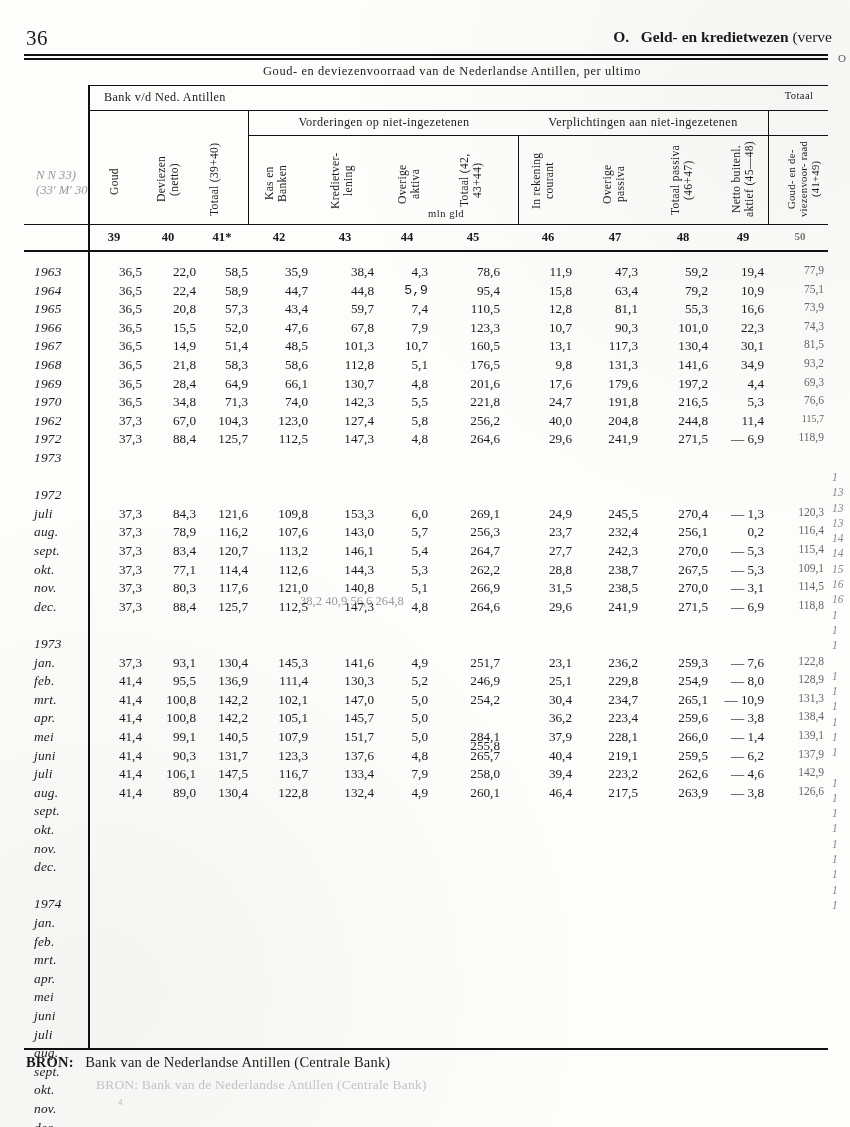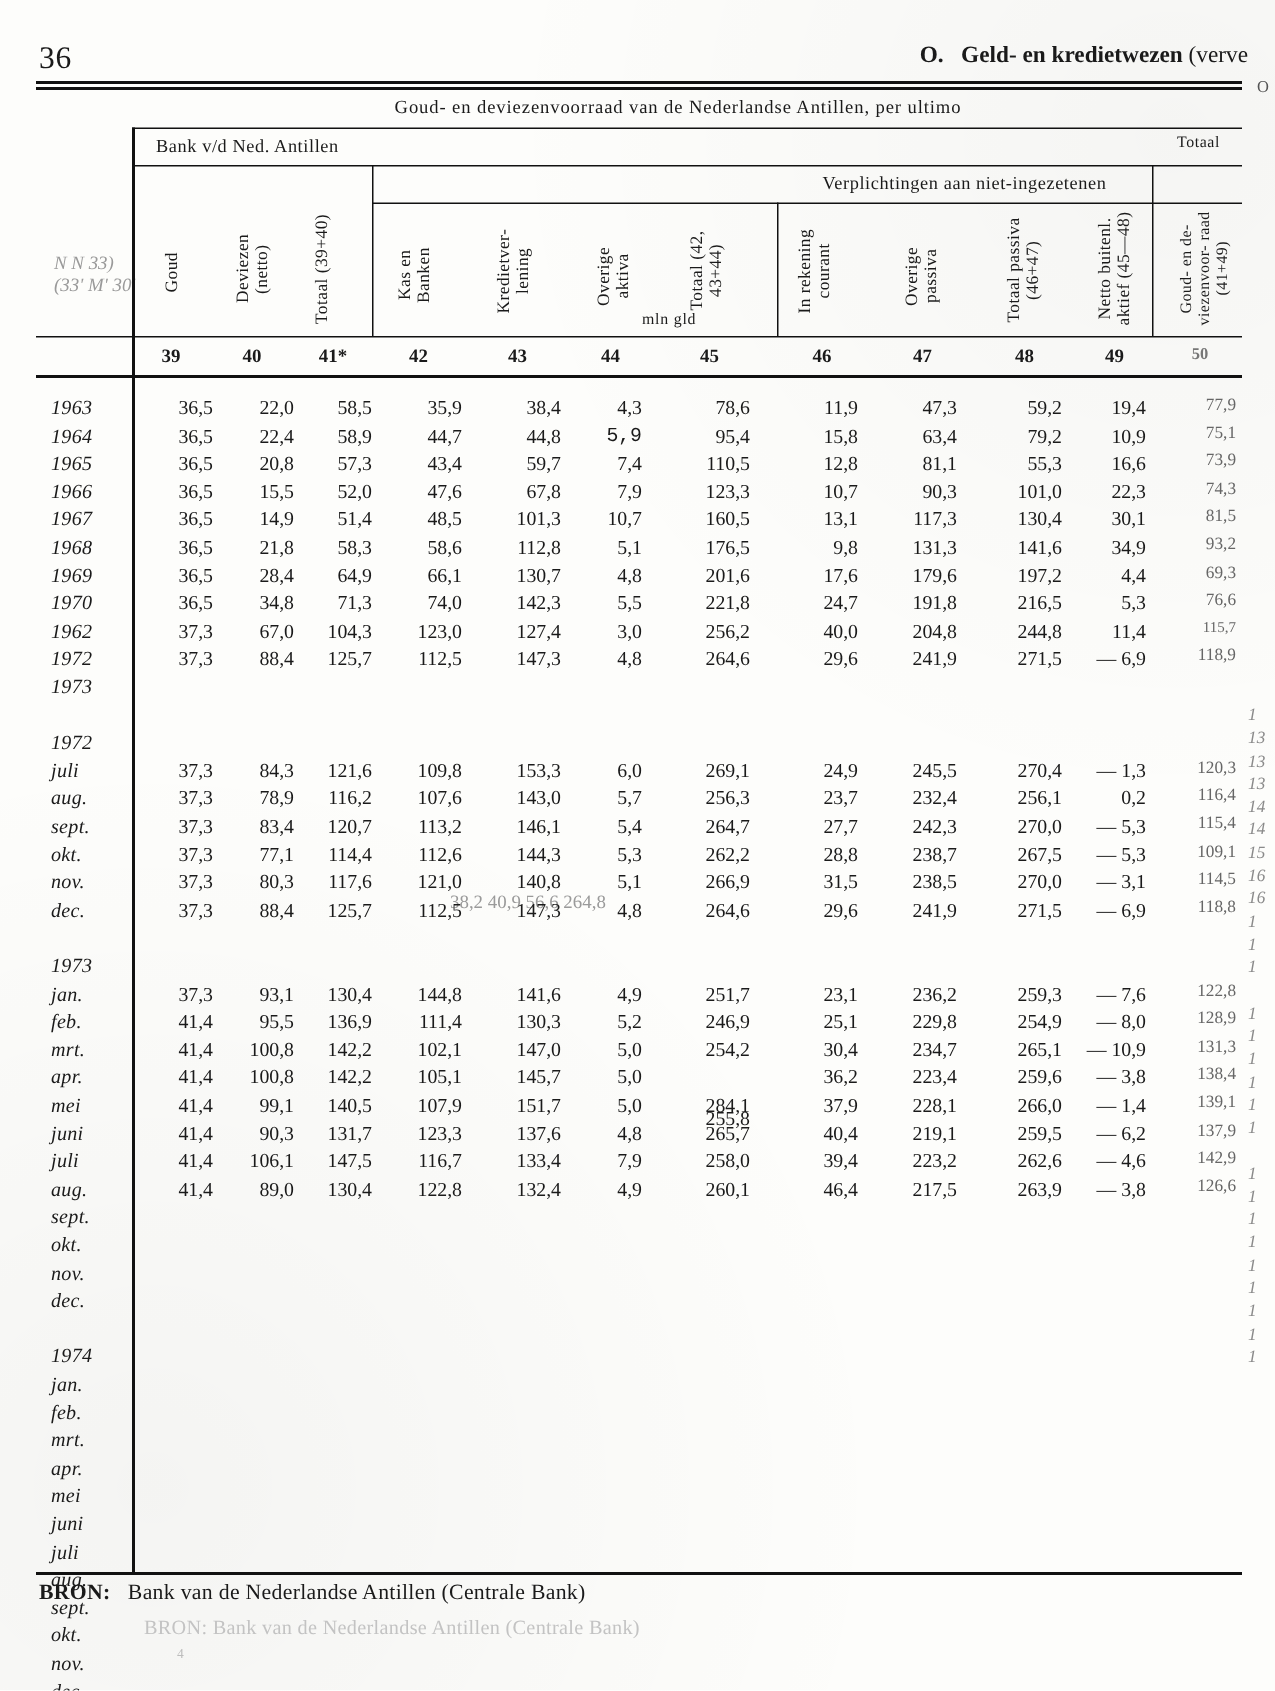--- a/index.html
+++ b/index.html
@@ -224,20 +224,21 @@
     <div class="line vline thick" style="left:64px; top:27px; height:963px;"></div>
     <div class="line vline" style="left:224px; top:52px; height:114px;"></div>
     <div class="line vline" style="left:744px; top:52px; height:114px;"></div>
     <div class="line vline" style="left:494px; top:77px; height:89px;"></div>
 
     <div class="hdr-title">Goud- en deviezenvoorraad van de Nederlandse Antillen, per ultimo</div>
 
     <div class="grp" style="left:68px; top:32px; width:152px; text-align:left; padding-left:12px;">Bank v/d Ned. Antillen</div>
     <div class="grp" style="left:746px; top:32px; width:58px; font-size:10.6px;">Totaal</div>
 
+    <div class="grp" style="left:228px; top:57px; width:264px;">Vorderingen op niet-ingezetenen</div>
     <div class="grp" style="left:496px; top:57px; width:246px;">Verplichtingen aan niet-ingezetenen</div>
 
     <div class="vlabel" style="left:84px;  top:86px; height:76px; width:22px;">Goud</div>
     <div class="vlabel" style="left:131px; top:80px; height:82px; width:30px;">Deviezen
 (netto)</div>
     <div class="vlabel" style="left:184px; top:80px; height:82px; width:30px;">Totaal
 (39+40)</div>
 
     <div class="vlabel" style="left:239px; top:88px; height:74px; width:30px;">Kas en
 Banken</div>
@@ -383,21 +384,21 @@
         <div class="cell" style="left: 524px; width: 90px; top: 336.2px;">191,8</div>
         <div class="cell" style="left: 594px; width: 90px; top: 336.2px;">216,5</div>
         <div class="cell" style="left: 650px; width: 90px; top: 336.2px;">5,3</div>
         <div class="cell faint" style="left: 742px; width: 58px; top: 336.2px; font-size: 11.5px;">76,6</div>
         <div class="rowlabel" style="left: 10px; top: 354.8px;">1962</div>
         <div class="cell" style="left: 28px; width: 90px; top: 354.8px;">37,3</div>
         <div class="cell" style="left: 82px; width: 90px; top: 354.8px;">67,0</div>
         <div class="cell" style="left: 134px; width: 90px; top: 354.8px;">104,3</div>
         <div class="cell" style="left: 194px; width: 90px; top: 354.8px;">123,0</div>
         <div class="cell" style="left: 260px; width: 90px; top: 354.8px;">127,4</div>
-        <div class="cell" style="left: 314px; width: 90px; top: 354.8px;">3,0</div>
+        <div class="cell" style="left: 314px; width: 90px; top: 354.8px;">5,8</div>
         <div class="cell" style="left: 386px; width: 90px; top: 354.8px;">256,2</div>
         <div class="cell" style="left: 458px; width: 90px; top: 354.8px;">40,0</div>
         <div class="cell" style="left: 524px; width: 90px; top: 354.8px;">204,8</div>
         <div class="cell" style="left: 594px; width: 90px; top: 354.8px;">244,8</div>
         <div class="cell" style="left: 650px; width: 90px; top: 354.8px;">11,4</div>
         <div class="cell faint" style="left: 742px; width: 58px; top: 354.8px; font-size: 10px;">115,7</div>
         <div class="rowlabel" style="left: 10px; top: 373.4px;">1972</div>
         <div class="cell" style="left: 28px; width: 90px; top: 373.4px;">37,3</div>
         <div class="cell" style="left: 82px; width: 90px; top: 373.4px;">88,4</div>
         <div class="cell" style="left: 134px; width: 90px; top: 373.4px;">125,7</div>
@@ -488,21 +489,21 @@
         <div class="cell" style="left: 458px; width: 90px; top: 540.8px;">29,6</div>
         <div class="cell" style="left: 524px; width: 90px; top: 540.8px;">241,9</div>
         <div class="cell" style="left: 594px; width: 90px; top: 540.8px;">271,5</div>
         <div class="cell" style="left: 650px; width: 90px; top: 540.8px;">— 6,9</div>
         <div class="cell faint" style="left: 742px; width: 58px; top: 540.8px; font-size: 11.5px;">118,8</div>
         <div class="rowlabel" style="left: 10px; top: 578px;">1973</div>
         <div class="rowlabel" style="left: 10px; top: 596.6px;">jan.</div>
         <div class="cell" style="left: 28px; width: 90px; top: 596.6px;">37,3</div>
         <div class="cell" style="left: 82px; width: 90px; top: 596.6px;">93,1</div>
         <div class="cell" style="left: 134px; width: 90px; top: 596.6px;">130,4</div>
-        <div class="cell" style="left: 194px; width: 90px; top: 596.6px;">144,8</div>
+        <div class="cell" style="left: 194px; width: 90px; top: 596.6px;">145,3</div>
         <div class="cell" style="left: 260px; width: 90px; top: 596.6px;">141,6</div>
         <div class="cell" style="left: 314px; width: 90px; top: 596.6px;">4,9</div>
         <div class="cell" style="left: 386px; width: 90px; top: 596.6px;">251,7</div>
         <div class="cell" style="left: 458px; width: 90px; top: 596.6px;">23,1</div>
         <div class="cell" style="left: 524px; width: 90px; top: 596.6px;">236,2</div>
         <div class="cell" style="left: 594px; width: 90px; top: 596.6px;">259,3</div>
         <div class="cell" style="left: 650px; width: 90px; top: 596.6px;">— 7,6</div>
         <div class="cell faint" style="left: 742px; width: 58px; top: 596.6px; font-size: 11.5px;">122,8</div>
         <div class="rowlabel" style="left: 10px; top: 615.2px;">feb.</div>
         <div class="cell" style="left: 28px; width: 90px; top: 615.2px;">41,4</div>

